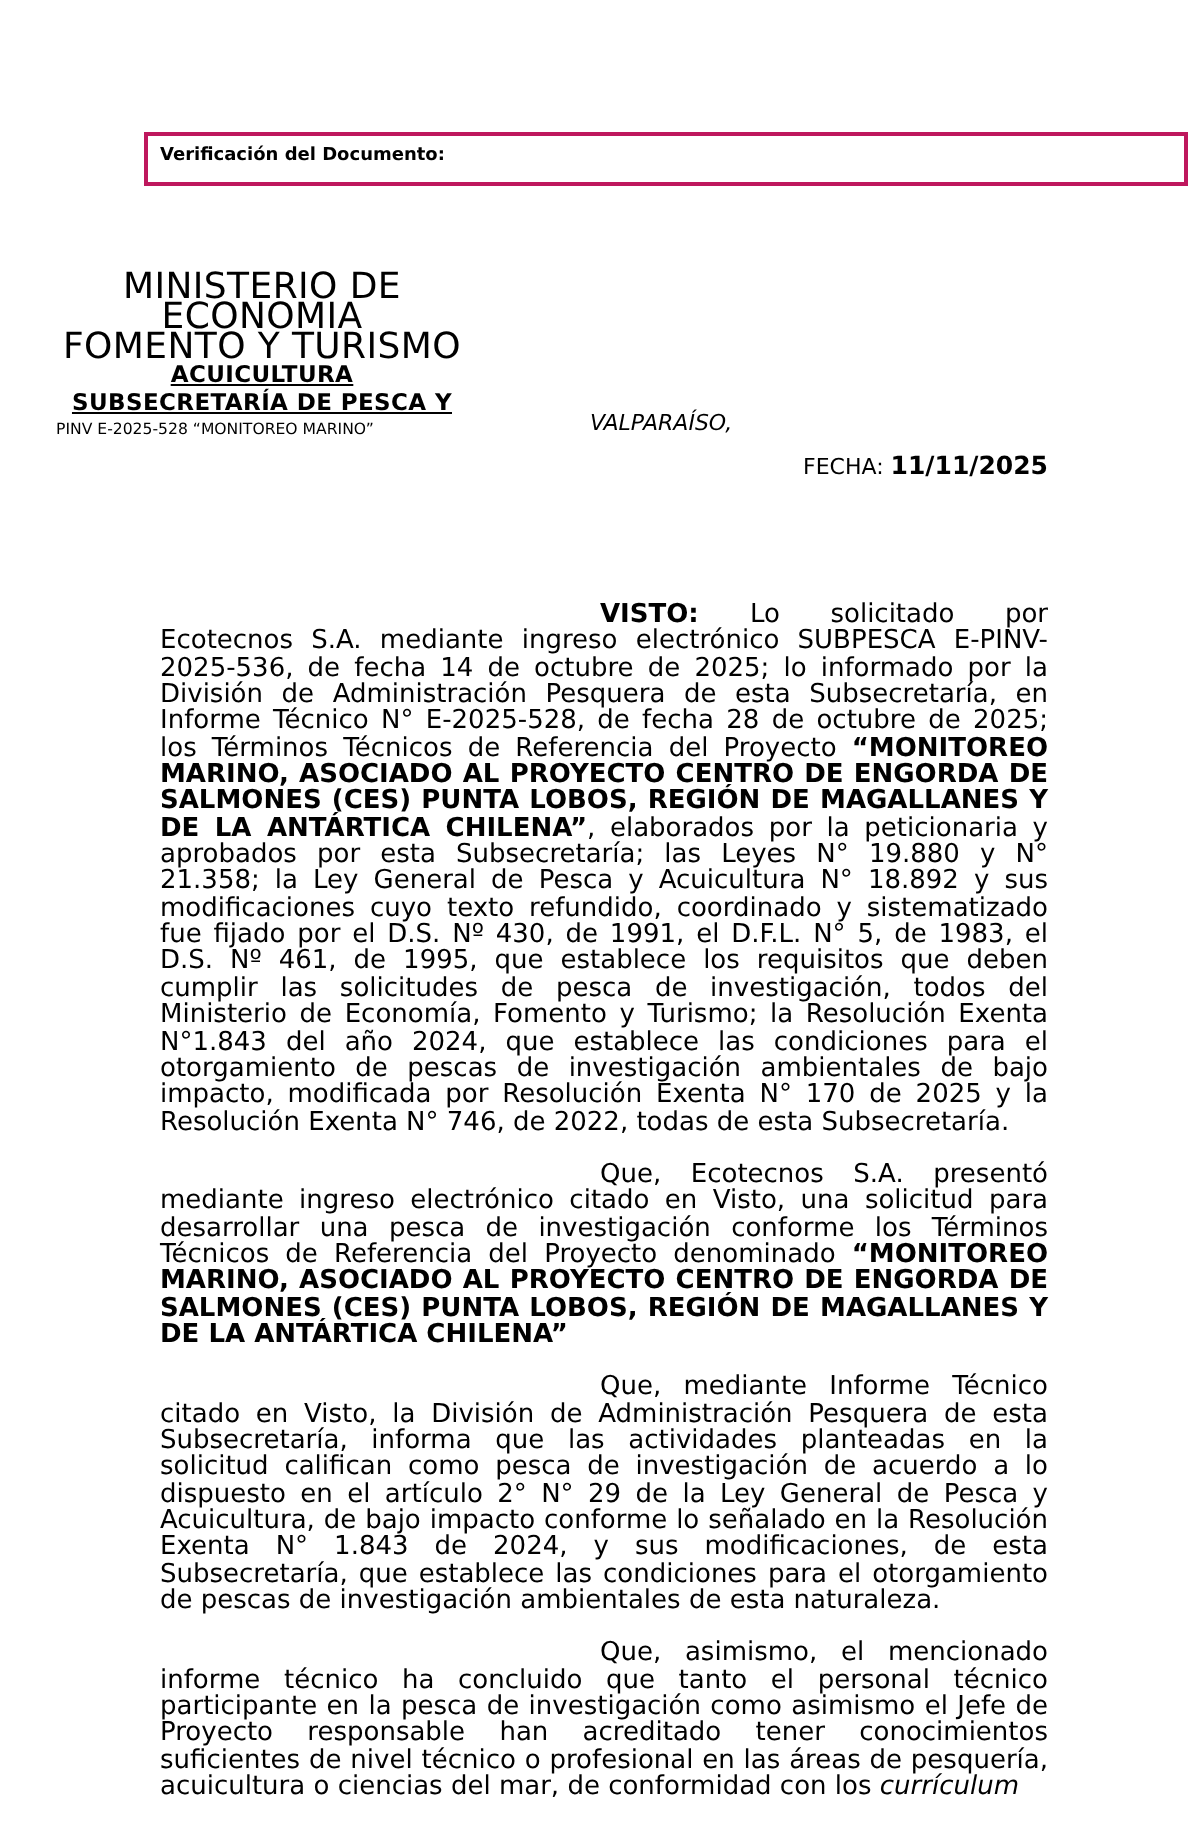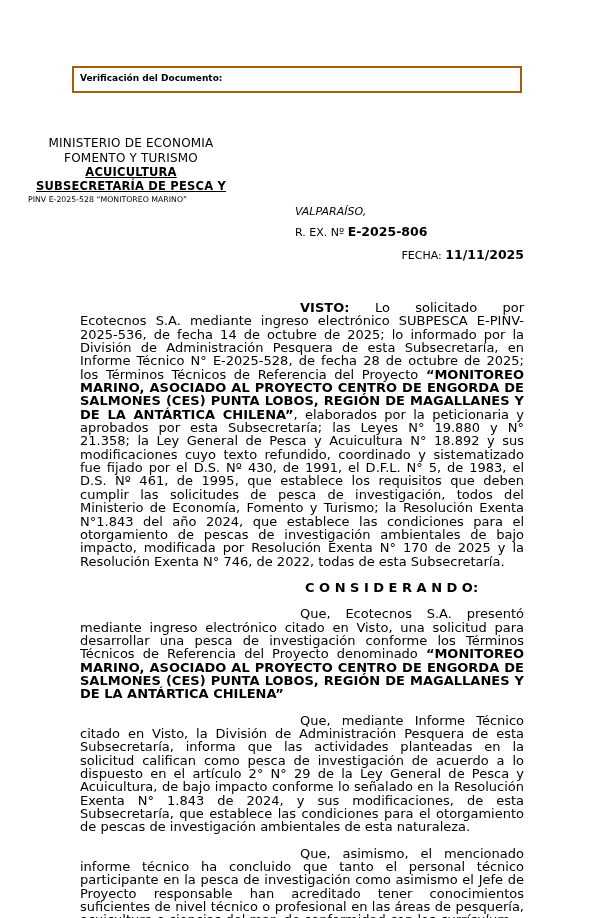--- a/index.html
+++ b/index.html
@@ -11,39 +11,39 @@
     background: #ffffff;
     color: #000000;
     font-family: "DejaVu Sans", "Liberation Sans", sans-serif;
     overflow: hidden;
   }
 
   
   .verify-box {
     position: absolute;
     left: 72px; top: 66px;
-    width: 450px;
-    border: 2px solid #a16207;
+    width: 522px;
+    border: 2px solid #be185d;
     padding: 4px 6px 6px 6px;
     font-size: 9px;
     font-weight: bold;
     line-height: 12px;
   }
   .vb-title { margin-bottom: 1px; }
   .vb-list { margin: 0; padding-left: 30px; list-style-type: disc; }
   .vb-list li { margin: 0; }
 
   
   .letterhead {
     position: absolute;
     left: 28px; top: 136px;
     width: 206px;
     text-align: center;
   }
-  .lh-line { font-size: 12px; line-height: 15px; letter-spacing: 0.2px; }
+  .lh-line { font-size: 18px; line-height: 15px; letter-spacing: 0.2px; }
   .lh-bold {
     font-size: 11.5px;
     font-weight: bold;
     text-decoration: underline;
     line-height: 13.5px;
     letter-spacing: 0.2px;
   }
   .lh-ref { font-size: 7.8px; line-height: 10px; text-align: left; margin-top: 2px; white-space: nowrap; }
 
   
@@ -100,31 +100,27 @@
   <div class="letterhead">
     <div class="lh-line">MINISTERIO DE ECONOMIA</div>
     <div class="lh-line">FOMENTO Y TURISMO</div>
     <div class="lh-bold">ACUICULTURA</div>
     <div class="lh-bold">SUBSECRETARÍA DE PESCA Y</div>
     <div class="lh-ref">PINV E-2025-528 “MONITOREO MARINO”</div>
   </div>
 
   <div class="title-block">
     <div class="city">VALPARAÍSO,</div>
-    <div class="res-line">
-      <span>R. EX. Nº </span><span class="res-num">E-2025-806</span>
-    </div>
     <div class="fecha-line">
       <span>FECHA: </span><span class="fecha-val">11/11/2025</span>
     </div>
   </div>
 
   <div class="doc-body">
     <p class="para indent"><span class="seg-b">VISTO: </span><span>Lo solicitado por Ecotecnos S.A. mediante ingreso electrónico SUBPESCA E-PINV-2025-536, de fecha 14 de octubre de 2025; lo informado por la División de Administración Pesquera de esta Subsecretaría, en Informe Técnico N° E-2025-528, de fecha 28 de octubre de 2025; los Términos Técnicos de Referencia del Proyecto </span><span class="seg-b">“MONITOREO MARINO, ASOCIADO AL PROYECTO CENTRO DE ENGORDA DE SALMONES (CES) PUNTA LOBOS, REGIÓN DE MAGALLANES Y DE LA ANTÁRTICA CHILENA”</span><span>, elaborados por la peticionaria y aprobados por esta Subsecretaría; las Leyes N° 19.880 y N° 21.358; la Ley General de Pesca y Acuicultura N° 18.892 y sus modificaciones cuyo texto refundido, coordinado y sistematizado fue fijado por el D.S. Nº 430, de 1991, el D.F.L. N° 5, de 1983, el D.S. Nº 461, de 1995, que establece los requisitos que deben cumplir las solicitudes de pesca de investigación, todos del Ministerio de Economía, Fomento y Turismo; la Resolución Exenta N°1.843 del año 2024, que establece las condiciones para el otorgamiento de pescas de investigación ambientales de bajo impacto, modificada por Resolución Exenta N° 170 de 2025 y la Resolución Exenta N° 746, de 2022, todas de esta Subsecretaría.</span></p>
-    <p class="heading">C O N S I D E R A N D O:</p>
     <p class="para indent"><span>Que, Ecotecnos S.A. presentó mediante ingreso electrónico citado en Visto, una solicitud para desarrollar una pesca de investigación conforme los Términos Técnicos de Referencia del Proyecto denominado </span><span class="seg-b">“MONITOREO MARINO, ASOCIADO AL PROYECTO CENTRO DE ENGORDA DE SALMONES (CES) PUNTA LOBOS, REGIÓN DE MAGALLANES Y DE LA ANTÁRTICA CHILENA”</span></p>
     <p class="para indent"><span>Que, mediante Informe Técnico citado en Visto, la División de Administración Pesquera de esta Subsecretaría, informa que las actividades planteadas en la solicitud califican como pesca de investigación de acuerdo a lo dispuesto en el artículo 2° N° 29 de la Ley General de Pesca y Acuicultura, de bajo impacto conforme lo señalado en la Resolución Exenta N° 1.843 de 2024, y sus modificaciones, de esta Subsecretaría, que establece las condiciones para el otorgamiento de pescas de investigación ambientales de esta naturaleza.</span></p>
     <p class="para indent"><span>Que, asimismo, el mencionado informe técnico ha concluido que tanto el personal técnico participante en la pesca de investigación como asimismo el Jefe de Proyecto responsable han acreditado tener conocimientos suficientes de nivel técnico o profesional en las áreas de pesquería, acuicultura o ciencias del mar, de conformidad con los </span><span class="seg-i">currículum</span></p>
   </div>
 
   <div class="page-footer">Página 1 de 8</div>
 
 </div>
 
 </body></html>

